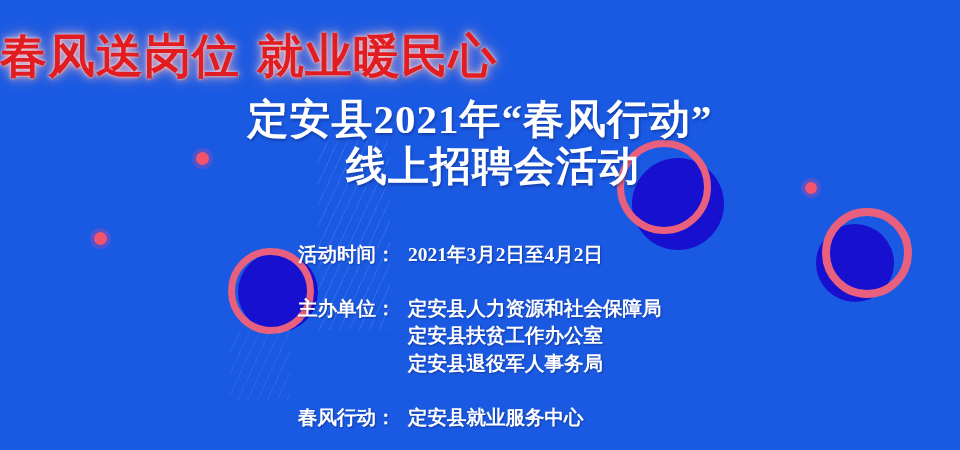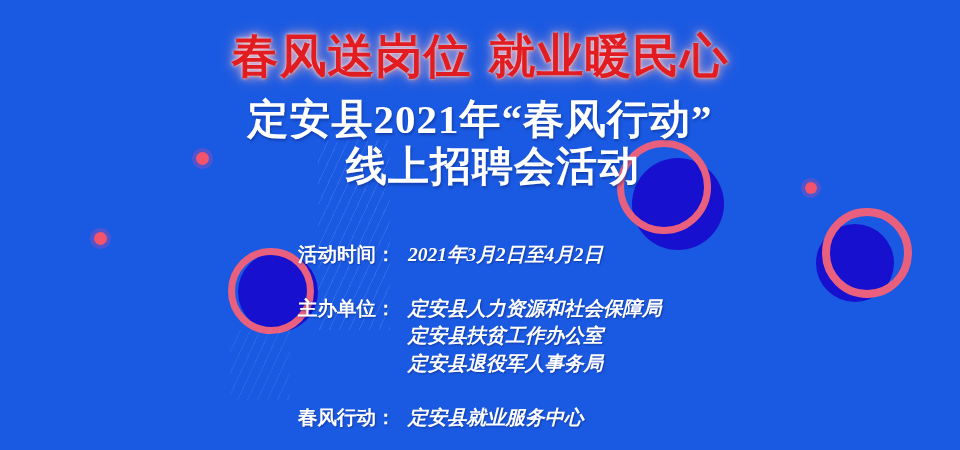--- a/index.html
+++ b/index.html
@@ -63,21 +63,21 @@
     position: absolute;
     inset: 0;
     z-index: 5;
   }
 
   #headline {
     position: absolute;
     left: 0;
     top: 31px;
     width: 960px;
-    text-align: center;
+    text-align: left;
     font-family: "Liberation Serif", "DejaVu Serif", serif;
     font-weight: bold;
     font-size: 47px;
     line-height: 1.08;
     letter-spacing: 1px;
     color: #e21d22;
     white-space: nowrap;
     text-shadow:
        0 0 3px  rgba(255, 235, 235, 0.95),
        0 0 8px  rgba(255, 200, 205, 0.85),
@@ -124,21 +124,20 @@
     display: flex;
     align-items: baseline;
     margin-top: 27px;
   }
   .detail-label {
     width: 110px;
     flex: 0 0 110px;
   }
   .detail-values {
     display: block;
-    font-style: italic;
   }
   .detail-value {
     display: block;
   }
 </style>
 </head>
 <body>
 
 <div id="poster">
 

